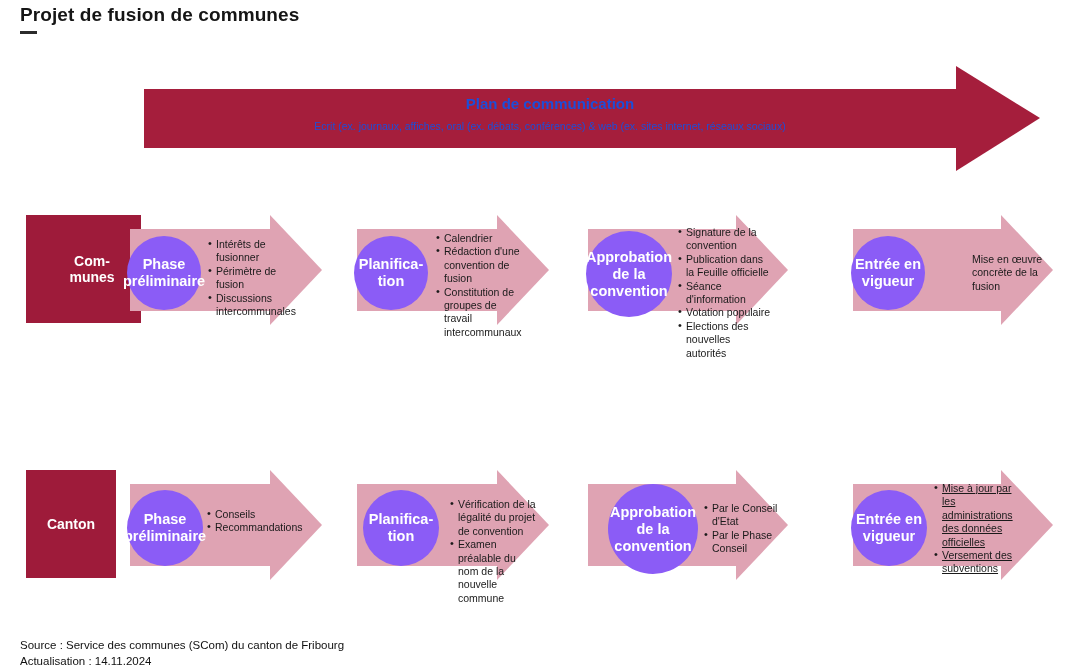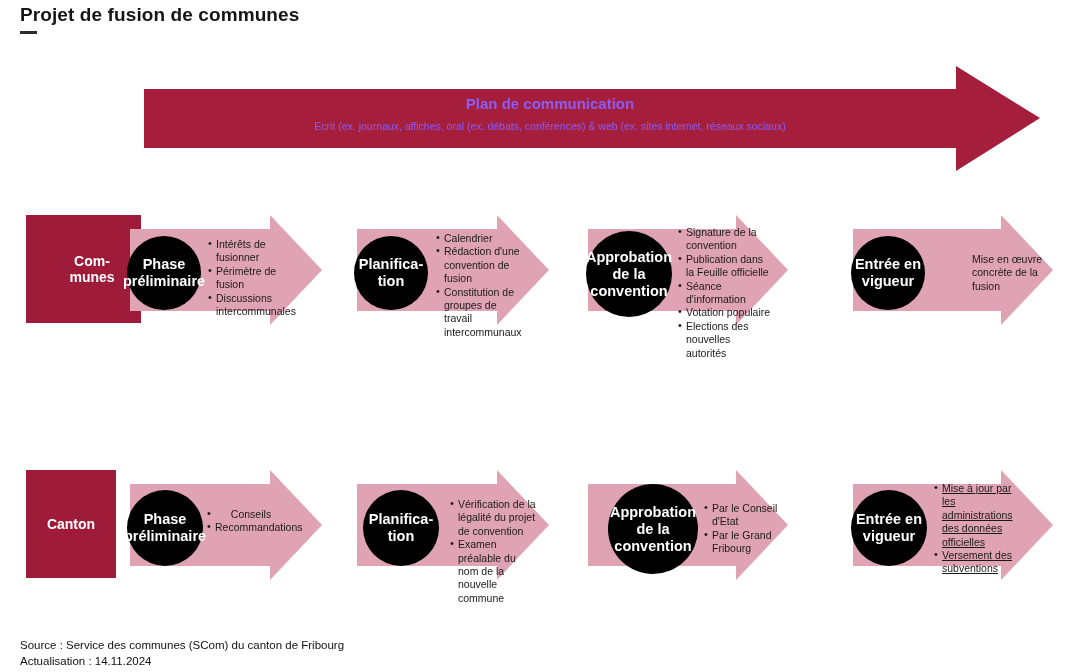--- a/index.html
+++ b/index.html
@@ -60,21 +60,21 @@
     border-top: 52px solid transparent;
     border-bottom: 53px solid transparent;
     border-left: 84px solid #a51e3c;
   }
   .comm-arrow .txt {
     position: absolute;
     left: 0;
     top: 28px;
     width: 812px;
     text-align: center;
-    color: #8b5cf6;
+    color: #1d4ed8;
   }
   .comm-arrow .txt .line1 {
     font-size: 15px;
     font-weight: bold;
     line-height: 20px;
   }
   .comm-arrow .txt .line2 {
     font-size: 10.5px;
     line-height: 16px;
     margin-top: 4px;
@@ -116,21 +116,21 @@
     border-left-style: solid;
     border-left-color: #dfa3b3;
     border-top: solid transparent;
     border-bottom: solid transparent;
   }
 
   
   .circle {
     position: absolute;
     border-radius: 50%;
-    background: #000000;
+    background: #8b5cf6;
     color: #ffffff;
     display: flex;
     align-items: center;
     justify-content: center;
     text-align: center;
     font-size: 14.5px;
     font-weight: bold;
     line-height: 17px;
     z-index: 3;
   }
@@ -267,21 +267,21 @@
   </div>
 
   <div class="pale-arrow" style="left:130px; top:18px; width:192px; height:110px;">
     <div class="body" style="top:14px; width:140px; height:82px;"></div>
     <div class="head" style="left:140px; top:0; border-left-width:52px; border-top-width:55px; border-bottom-width:55px;"></div>
   </div>
   <div class="circle" style="left:127px; top:38px; width:76px; height:76px;">
     <span style="white-space:pre-line">Phase
 préliminaire</span>
   </div>
-  <div class="bullets" style="left:207px; top:56px; width:80px;text-align:center;">
+  <div class="bullets" style="left:207px; top:56px; width:80px;">
     <ul>
       <li>Conseils</li>
       <li>Recommandations</li>
     </ul>
   </div>
 
   <div class="pale-arrow" style="left:357px; top:18px; width:192px; height:110px;">
     <div class="body" style="top:14px; width:140px; height:82px;"></div>
     <div class="head" style="left:140px; top:0; border-left-width:52px; border-top-width:55px; border-bottom-width:55px;"></div>
   </div>
@@ -298,21 +298,21 @@
   <div class="pale-arrow" style="left:588px; top:18px; width:200px; height:110px;">
     <div class="body" style="top:14px; width:148px; height:82px;"></div>
     <div class="head" style="left:148px; top:0; border-left-width:52px; border-top-width:55px; border-bottom-width:55px;"></div>
   </div>
   <div class="circle" style="left:608px; top:32px; width:90px; height:90px;">
     <span>Approbation de la convention</span>
   </div>
   <div class="bullets" style="left:704px; top:50px; width:84px;">
     <ul>
       <li>Par le Conseil d'Etat</li>
-      <li>Par le Grand Fribourg</li>
+      <li>Par le Phase Conseil</li>
     </ul>
   </div>
 
   <div class="pale-arrow" style="left:853px; top:18px; width:200px; height:110px;">
     <div class="body" style="top:14px; width:148px; height:82px;"></div>
     <div class="head" style="left:148px; top:0; border-left-width:52px; border-top-width:55px; border-bottom-width:55px;"></div>
   </div>
   <div class="circle" style="left:851px; top:38px; width:76px; height:76px;">
     <span>Entrée en vigueur</span>
   </div>

